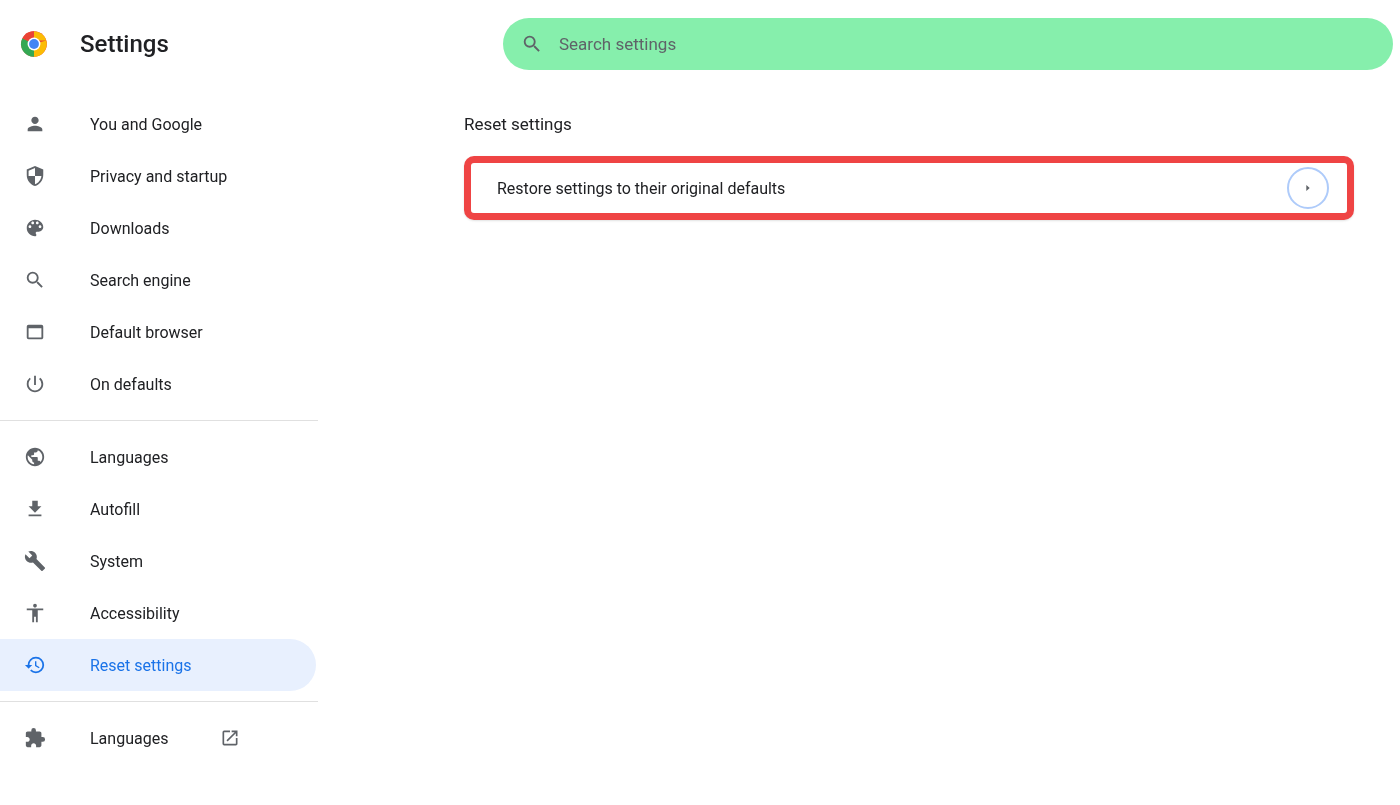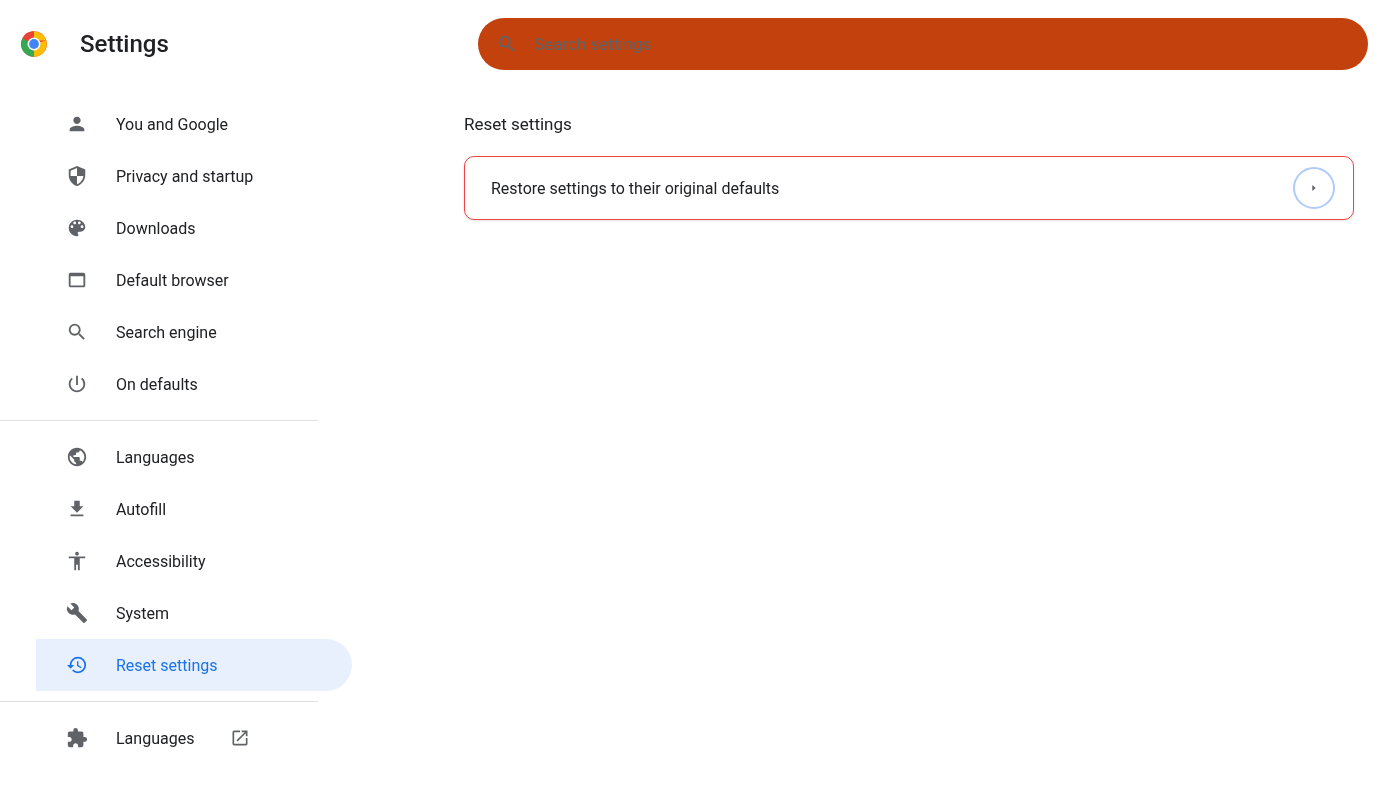--- a/index.html
+++ b/index.html
@@ -11,37 +11,37 @@
     body {
       background: #ffffff;
       width: 1400px;
       height: 805px;
       overflow: hidden;
       color: #202124;
     }
     .header {
       display: flex;
       align-items: center;
-      padding: 18px 32px 14px 20px;
+      padding: 18px 7px 14px 20px;
       gap: 16px;
     }
     .chrome-logo {
       width: 28px;
       height: 28px;
     }
     .header-title {
       font-size: 24px;
       font-weight: 500;
       color: #202124;
       margin-left: 16px;
     }
     .search-bar {
       display: flex;
       align-items: center;
-      background: #c2410c;
+      background: #86efac;
       border-radius: 50px;
       height: 52px;
       padding: 0 18px;
       gap: 16px;
       margin-left: auto;
       width: 890px;
     }
     .search-icon {
       color: #5f6368;
       width: 22px;
@@ -67,29 +67,28 @@
       width: 318px;
       flex-shrink: 0;
     }
     .nav-section {
       padding-top: 14px;
     }
     .nav-item {
       display: flex;
       align-items: center;
       height: 52px;
-      padding-left: 30px;
-      gap: 28px;
+      padding-left: 24px;
+      gap: 44px;
       font-size: 16px;
       color: #202124;
       cursor: pointer;
       border-top-right-radius: 26px;
       border-bottom-right-radius: 26px;
       width: 316px;
-      margin-left: 36px;
     }
     .nav-item.selected {
       background: #e8f0fe;
       color: #1a73e8;
     }
     .nav-item.selected .nav-icon {
       color: #1a73e8;
     }
     .nav-icon {
       width: 22px;
@@ -120,21 +119,21 @@
       padding: 30px 44px 0 146px;
     }
     .section-title {
       font-size: 17px;
       font-weight: 400;
       color: #202124;
       margin-bottom: 22px;
     }
     .card {
       background: #ffffff;
-      border: 1px solid #ef4444;
+      border: 7px solid #ef4444;
       border-radius: 10px;
       box-shadow: 0 1px 2px rgba(60,64,67,0.15);
       height: 64px;
       display: flex;
       align-items: center;
       padding: 0 18px 0 26px;
       justify-content: space-between;
       cursor: pointer;
       width: 890px;
     }
@@ -212,38 +211,38 @@
           <svg viewBox="0 0 24 24" fill="currentColor">
               <path d="M12 3c-4.97 0-9 4.03-9 9s4.03 9 9 9c.83 0 1.5-.67 1.5-1.5 0-.39-.15-.74-.39-1.01-.23-.26-.38-.61-.38-.99 0-.83.67-1.5 1.5-1.5H16c2.76 0 5-2.24 5-5 0-4.42-4.03-8-9-8zm-5.5 9c-.83 0-1.5-.67-1.5-1.5S5.67 9 6.5 9 8 9.67 8 10.5 7.33 12 6.5 12zm3-4C8.67 8 8 7.33 8 6.5S8.67 5 9.5 5s1.5.67 1.5 1.5S10.33 8 9.5 8zm5 0c-.83 0-1.5-.67-1.5-1.5S13.67 5 14.5 5s1.5.67 1.5 1.5S15.33 8 14.5 8zm3 4c-.83 0-1.5-.67-1.5-1.5S16.67 9 17.5 9s1.5.67 1.5 1.5-.67 1.5-1.5 1.5z"></path>
             </svg>
         </span>
         <span class="nav-label">Downloads</span>
       </div>
 
       <div class="nav-item">
         <span class="nav-icon">
           <svg viewBox="0 0 24 24" fill="currentColor">
+              <path d="M15.5 14h-.79l-.28-.27A6.471 6.471 0 0 0 16 9.5 6.5 6.5 0 1 0 9.5 16c1.61 0 3.09-.59 4.23-1.57l.27.28v.79l5 4.99L20.49 19l-4.99-5zm-6 0C7.01 14 5 11.99 5 9.5S7.01 5 9.5 5 14 7.01 14 9.5 11.99 14 9.5 14z"></path>
+            </svg>
+        </span>
+        <span class="nav-label">Search engine</span>
+      </div>
+
+      <div class="nav-item">
+        <span class="nav-icon">
+          <svg viewBox="0 0 24 24" fill="currentColor">
               <path d="M19 4H5a2 2 0 0 0-2 2v12a2 2 0 0 0 2 2h14c1.1 0 2-.9 2-2V6a2 2 0 0 0-2-2zm0 14H5V8h14v10z"></path>
             </svg>
         </span>
         <span class="nav-label">Default browser</span>
       </div>
 
       <div class="nav-item">
         <span class="nav-icon">
           <svg viewBox="0 0 24 24" fill="currentColor">
-              <path d="M15.5 14h-.79l-.28-.27A6.471 6.471 0 0 0 16 9.5 6.5 6.5 0 1 0 9.5 16c1.61 0 3.09-.59 4.23-1.57l.27.28v.79l5 4.99L20.49 19l-4.99-5zm-6 0C7.01 14 5 11.99 5 9.5S7.01 5 9.5 5 14 7.01 14 9.5 11.99 14 9.5 14z"></path>
-            </svg>
-        </span>
-        <span class="nav-label">Search engine</span>
-      </div>
-
-      <div class="nav-item">
-        <span class="nav-icon">
-          <svg viewBox="0 0 24 24" fill="currentColor">
               <path d="M13 3h-2v10h2V3zm4.83 2.17-1.42 1.42A6.92 6.92 0 0 1 19 12c0 3.87-3.13 7-7 7s-7-3.13-7-7c0-2.13.96-4.03 2.46-5.32L6.17 5.17A8.932 8.932 0 0 0 3 12c0 4.97 4.03 9 9 9s9-4.03 9-9c0-2.74-1.23-5.18-3.17-6.83z"></path>
             </svg>
         </span>
         <span class="nav-label">On defaults</span>
       </div>
     </div>
 
     <div class="divider"></div>
 
     <div class="nav-section" style="padding-top:0">
@@ -261,33 +260,33 @@
           <svg viewBox="0 0 24 24" fill="currentColor">
               <path d="M19 9h-4V3H9v6H5l7 7 7-7zM5 18v2h14v-2H5z"></path>
             </svg>
         </span>
         <span class="nav-label">Autofill</span>
       </div>
 
       <div class="nav-item">
         <span class="nav-icon">
           <svg viewBox="0 0 24 24" fill="currentColor">
+              <path d="M22.7 19l-9.1-9.1c.9-2.3.4-5-1.5-6.9-2-2-5-2.4-7.4-1.3L9 6 6 9 1.6 4.7C.4 7.1.9 10.1 2.9 12.1c1.9 1.9 4.6 2.4 6.9 1.5l9.1 9.1c.4.4 1 .4 1.4 0l2.3-2.3c.5-.4.5-1.1.1-1.4z"></path>
+            </svg>
+        </span>
+        <span class="nav-label">System</span>
+      </div>
+
+      <div class="nav-item">
+        <span class="nav-icon">
+          <svg viewBox="0 0 24 24" fill="currentColor">
               <path d="M12 2c1.1 0 2 .9 2 2s-.9 2-2 2-2-.9-2-2 .9-2 2-2zm9 7h-6v13h-2v-6h-2v6H9V9H3V7h18v2z"></path>
             </svg>
         </span>
         <span class="nav-label">Accessibility</span>
-      </div>
-
-      <div class="nav-item">
-        <span class="nav-icon">
-          <svg viewBox="0 0 24 24" fill="currentColor">
-              <path d="M22.7 19l-9.1-9.1c.9-2.3.4-5-1.5-6.9-2-2-5-2.4-7.4-1.3L9 6 6 9 1.6 4.7C.4 7.1.9 10.1 2.9 12.1c1.9 1.9 4.6 2.4 6.9 1.5l9.1 9.1c.4.4 1 .4 1.4 0l2.3-2.3c.5-.4.5-1.1.1-1.4z"></path>
-            </svg>
-        </span>
-        <span class="nav-label">System</span>
       </div>
 
       <div class="nav-item selected">
         <span class="nav-icon">
           <svg viewBox="0 0 24 24" fill="currentColor">
               <path d="M13 3a9 9 0 0 0-9 9H1l3.89 3.89.07.14L9 12H6c0-3.87 3.13-7 7-7s7 3.13 7 7-3.13 7-7 7c-1.93 0-3.68-.79-4.94-2.06l-1.42 1.42A8.954 8.954 0 0 0 13 21a9 9 0 0 0 0-18zm-1 5v5l4.28 2.54.72-1.21-3.5-2.08V8H12z"></path>
             </svg>
         </span>
         <span class="nav-label">Reset settings</span>
       </div>

